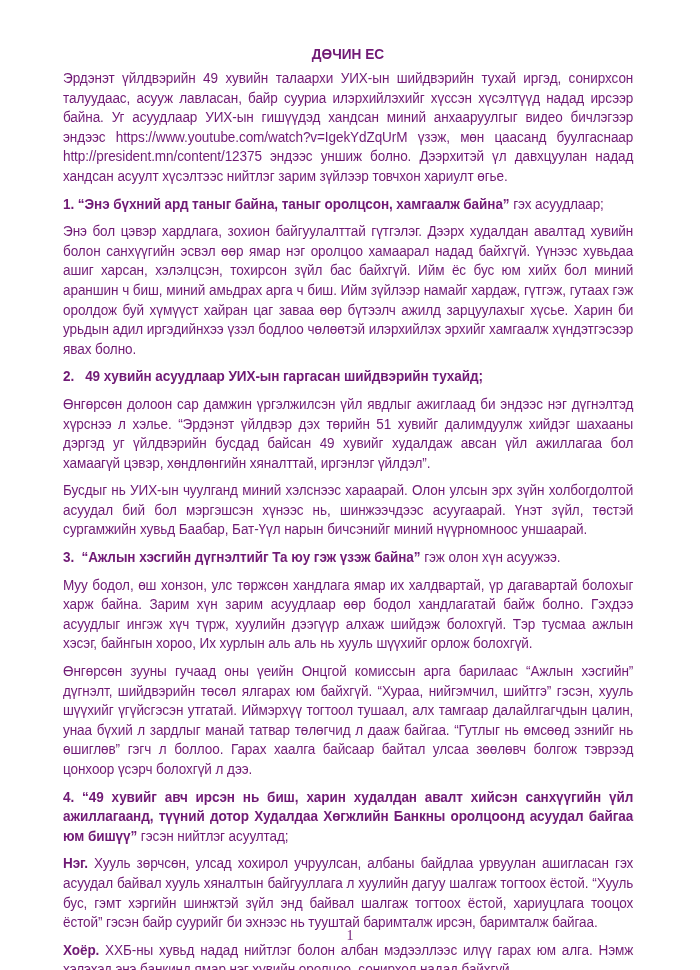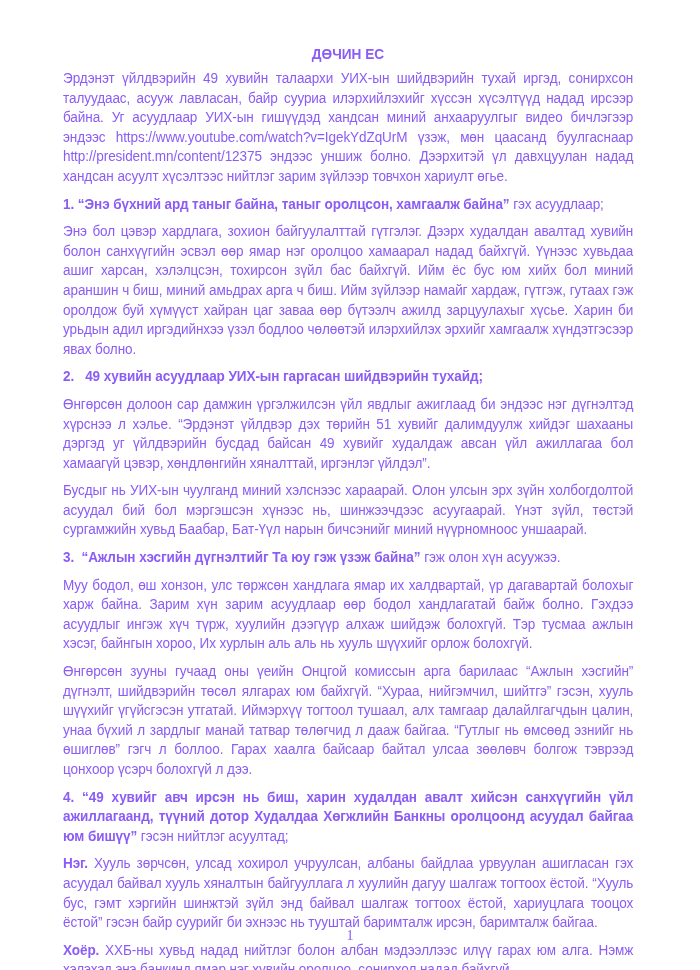--- a/index.html
+++ b/index.html
@@ -1,19 +1,19 @@
 <!DOCTYPE html>
 <html><head>
 <meta charset="utf-8">
 <style>
   html, body { margin: 0; padding: 0; background: #ffffff; }
   body { width: 700px; height: 970px; overflow: hidden; position: relative; }
   .page {
     position: absolute; left: 0; top: 0; width: 700px; height: 970px;
-    background: #ffffff; color: #8b5cf6;
+    background: #ffffff; color: #701a75;
     font-family: "Liberation Sans", sans-serif;
   }
   .content {
     position: absolute; left: 63px; top: 44px; width: 570px;
   }
   .title {
     text-align: center; font-weight: bold; font-size: 15.5px;
     line-height: 20px; margin: 0 0 4px 0;
     transform: scaleX(0.88); transform-origin: center;
   }

